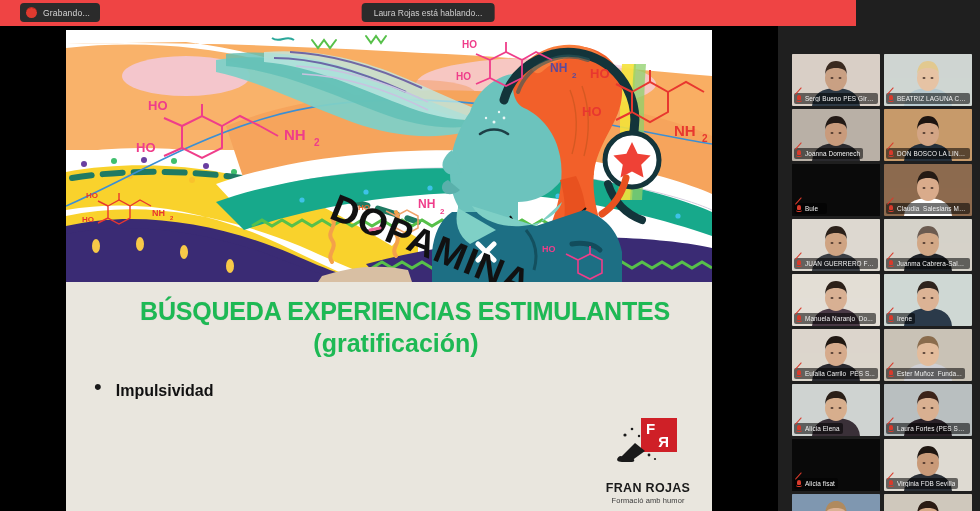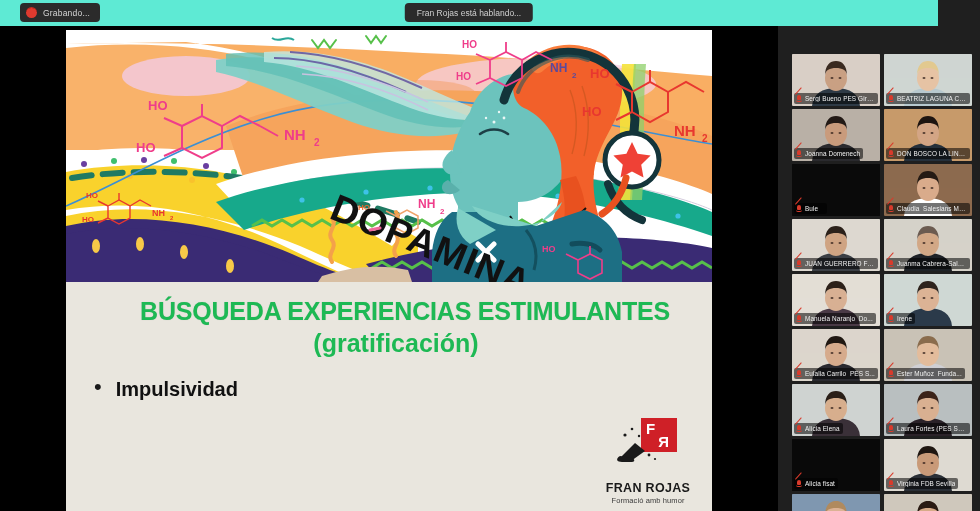--- a/index.html
+++ b/index.html
@@ -5,21 +5,21 @@
   * { box-sizing: border-box; margin: 0; padding: 0; }
   html, body {
     width: 980px; height: 511px;
     background: #1f1f1f;
     font-family: "Liberation Sans", sans-serif;
     overflow: hidden;
   }
   #app { position: relative; width: 980px; height: 511px; background: #1f1f1f; }
 
   
-  #topbar { position: absolute; left: 0; top: 0; width: 938px; height: 26px; background: #5eead4; }
+  #topbar { position: absolute; left: 0; top: 0; width: 856px; height: 26px; background: #ef4444; }
   #rec-pill {
     position: absolute; left: 20px; top: 3px; height: 19px;
     display: flex; align-items: center; gap: 6px;
     padding: 0 10px 0 6px; border-radius: 4px; background: #2b2b2b;
   }
   #rec-icon { width: 11px; height: 11px; border-radius: 50%;
     background: radial-gradient(circle at 50% 60%, #e03a2f 0 60%, #c22c22 61% 100%); display:block; }
   #rec-label { color: #d6d6d6; font-size: 8.5px; letter-spacing: .2px; white-space: nowrap; }
   #speaker-pill {
     position: absolute; left: 50%; transform: translateX(-50%); top: 3px; height: 19px;
@@ -51,21 +51,21 @@
   #slide-subtitle {
     position: absolute; left: 0; top: 300px; width: 660px;
     text-align: center; color: #1db954;
     font-size: 25px; font-weight: bold; line-height: 1.08;
   }
   #bullet-row {
     position: absolute; left: 28px; top: 348px; width: 560px;
     display: flex; align-items: baseline; gap: 14px;
   }
   #bullet-dot { color: #1a1a1a; font-size: 22px; line-height: 1; transform: translateY(-2px); }
-  #bullet-text { color: #111; font-size: 20px; font-weight: bold; }
+  #bullet-text { color: #111; font-size: 16px; font-weight: bold; }
 
   
   #logo-box { position: absolute; right: 12px; bottom: 6px; width: 104px; height: 78px;
               display:flex; flex-direction:column; align-items:center; justify-content:flex-end; }
   #logo-mark { position: relative; width: 66px; height: 46px; }
   #logo-name { color: #1a1a1a; font-size: 12.5px; font-weight: bold; letter-spacing: .3px; margin-top: 18px; }
   #logo-tag { color: #3a3a3a; font-size: 7.5px; margin-top: 1px; letter-spacing: .1px; }
 
   
   #rail { position: absolute; left: 778px; top: 26px; width: 202px; height: 485px; background: #1f1f1f; padding: 28px 4px 4px 14px; }
@@ -87,21 +87,21 @@
 <body>
 
 <div id="app">
 
   <div id="topbar">
     <div id="rec-pill">
       <span id="rec-icon"></span>
       <span id="rec-label">Grabando...</span>
     </div>
     <div id="speaker-pill">
-      <span id="speaker-label">Fran Rojas está hablando...</span>
+      <span id="speaker-label">Laura Rojas está hablando...</span>
     </div>
   </div>
 
   <div id="stage">
     <div id="slide">
 
       <div id="illus">
         <svg width="646" height="252" viewBox="0 0 646 252">
           <defs>
             <clipPath id="clipAll">

